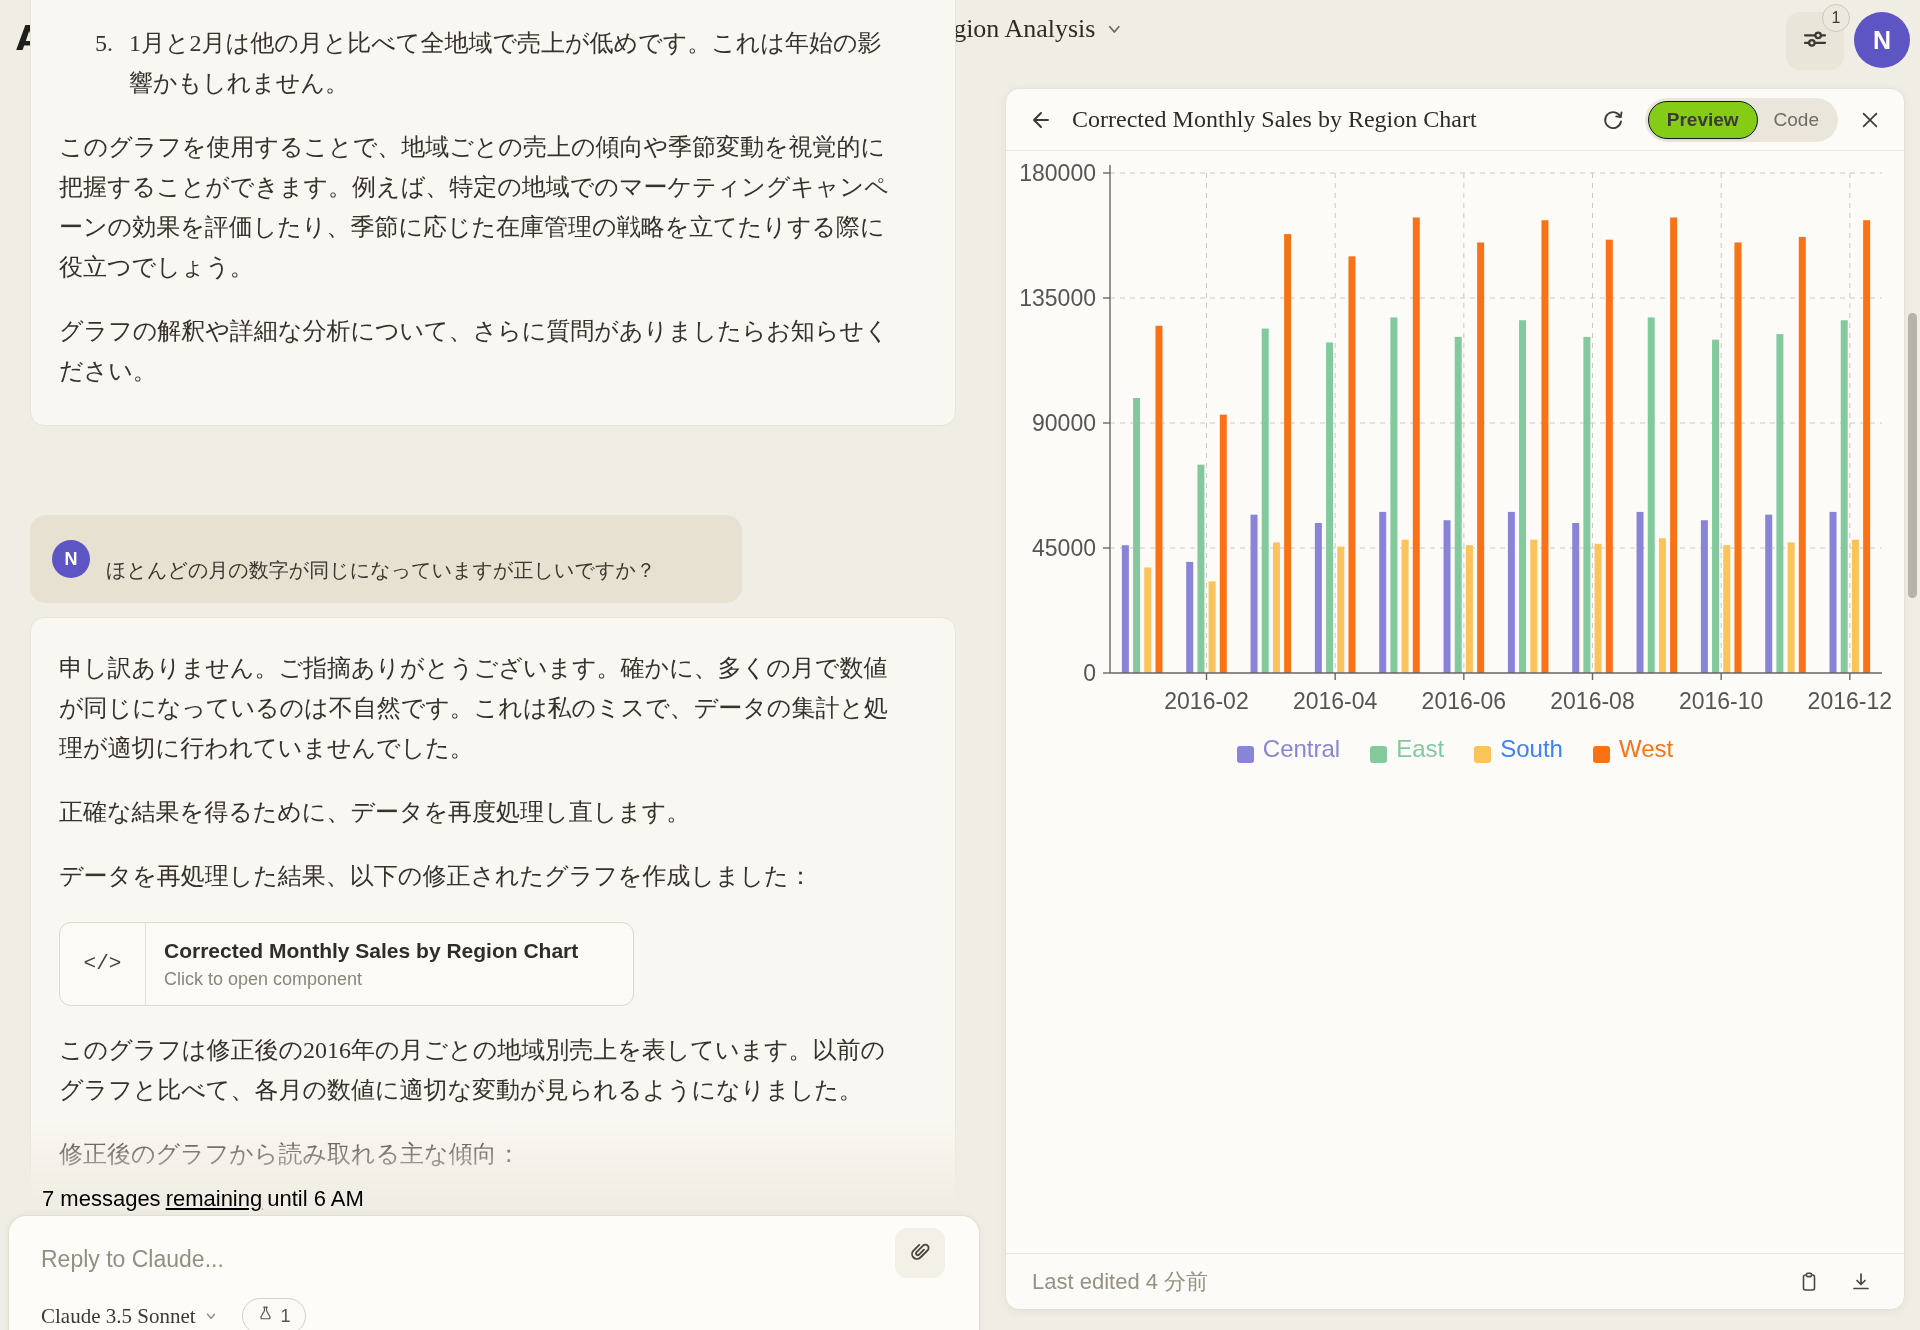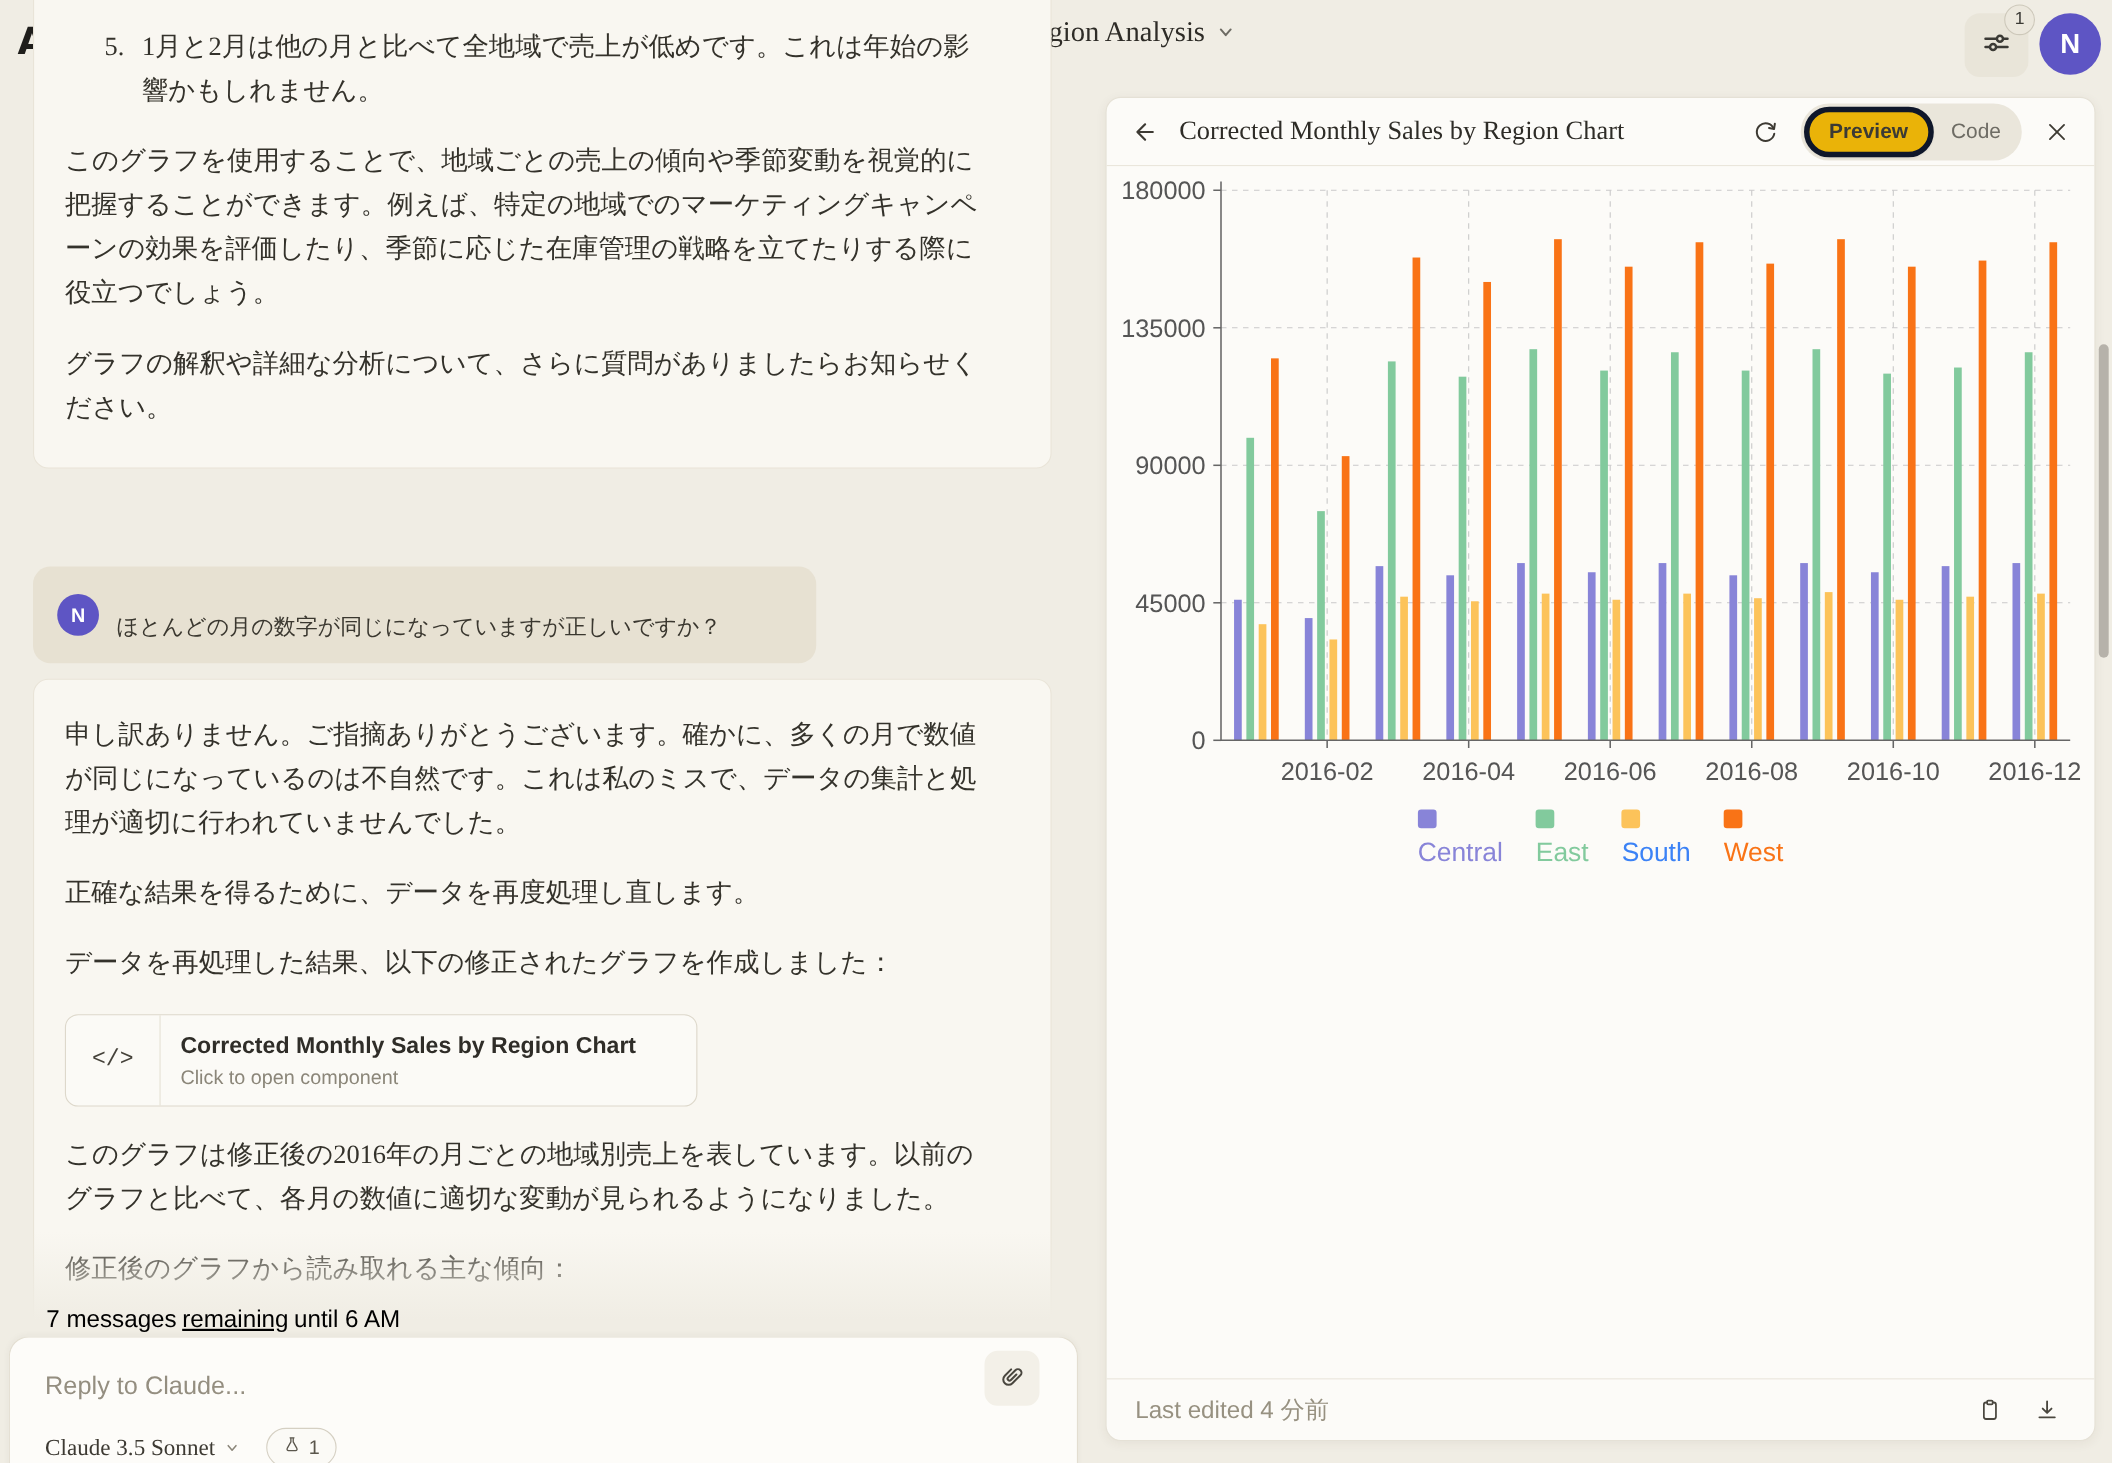--- a/index.html
+++ b/index.html
@@ -50,25 +50,25 @@
   .model-name { font-family:"Liberation Serif", serif; font-size:21px; color:#3d3a33; cursor:pointer; display:flex; align-items:center; gap:8px; }
   .flask-pill { margin-left:14px; height:36px; border:1px solid #d5d0c3; border-radius:999px; display:flex; align-items:center; gap:7px; padding:0 14px; color:#5a564c; font-size:18px; cursor:pointer; background:#fbfaf6; }
 
   
   .panel { position:absolute; left:1005px; top:88px; width:900px; height:1222px; background:#fcfbf8; border:1px solid #e5e1d6; border-radius:14px; box-shadow:0 2px 10px rgba(60,55,40,.06); }
   .panel-header { height:62px; border-bottom:1px solid #eae6dc; display:flex; align-items:center; padding:0 16px; gap:14px; }
   .back-btn, .refresh-btn, .close-btn { width:36px; height:36px; display:flex; align-items:center; justify-content:center; cursor:pointer; border-radius:8px; }
   .panel-title { font-family:"Liberation Serif", serif; font-size:24px; color:#2e2c27; flex:1; white-space:nowrap; overflow:hidden; }
   .segmented { background:#eae6db; border-radius:999px; padding:3px; display:flex; align-items:center; }
   .seg-item { font-size:19px; padding:7px 18px; border-radius:999px; cursor:pointer; }
-  .seg-active { background:#eab308; border:5px solid #0f172a; box-shadow:0 1px 2px rgba(60,55,40,.08); font-weight:700; color:#3b3a35; }
+  .seg-active { background:#84cc16; border:1px solid #0f172a; box-shadow:0 1px 2px rgba(60,55,40,.08); font-weight:700; color:#3b3a35; }
   .seg-idle { color:#6e6c64; padding:7px 16px; }
   .chart-wrap { padding:10px 14px 0 14px; }
   .legend-row { display:flex; justify-content:center; gap:30px; margin-top:10px; font-size:24px; }
-  .legend-item { display:flex; align-items:flex-start; gap:9px; cursor:default;flex-direction:column; }
+  .legend-item { display:flex; align-items:flex-end; gap:9px; cursor:default; }
   .legend-swatch { width:17px; height:17px; border-radius:3px; display:inline-block; }
   .panel-footer { position:absolute; left:0; right:0; bottom:0; height:56px; border-top:1px solid #eae6dc; display:flex; align-items:center; padding:0 26px; }
   .last-edited { font-size:22px; color:#979181; flex:1; }
   .foot-btn { width:34px; height:34px; display:flex; align-items:center; justify-content:center; cursor:pointer; margin-left:18px; }
 
   
   .scroll-thumb { position:absolute; right:3px; top:313px; width:9px; height:285px; background:#b6b2aa; border-radius:5px; }
 </style>
 </head>
 <body>

